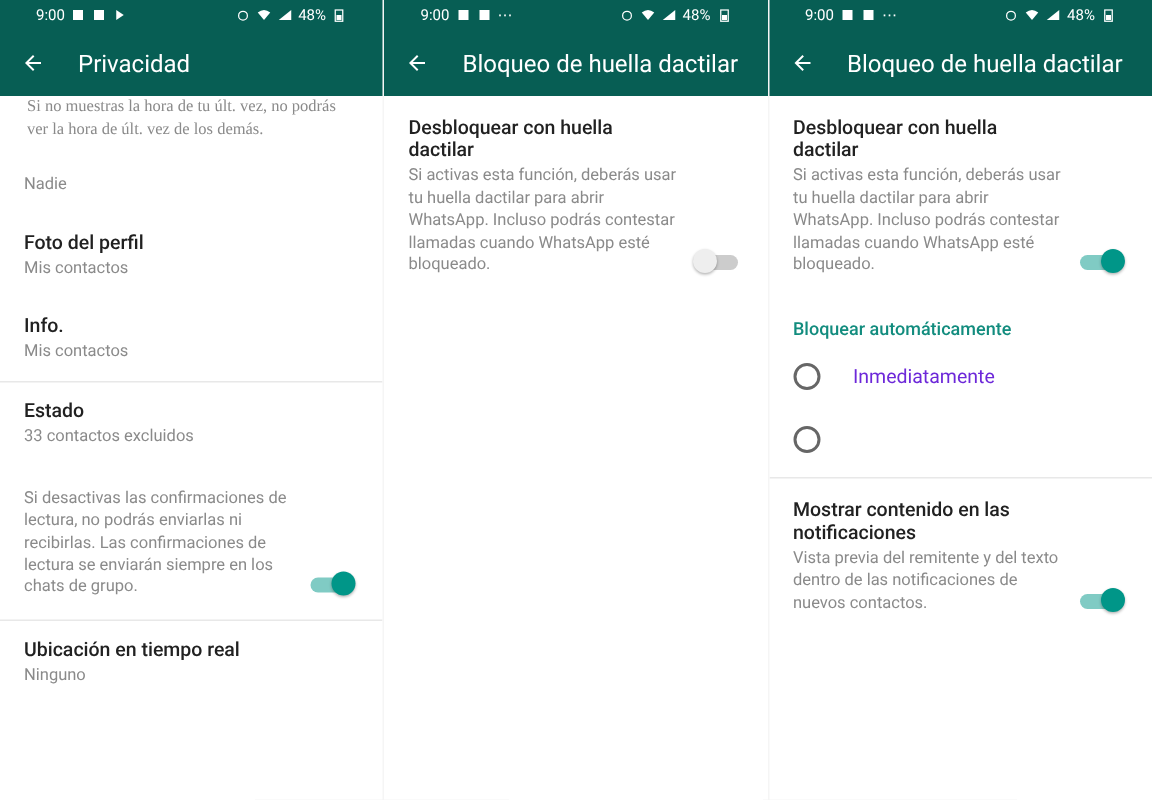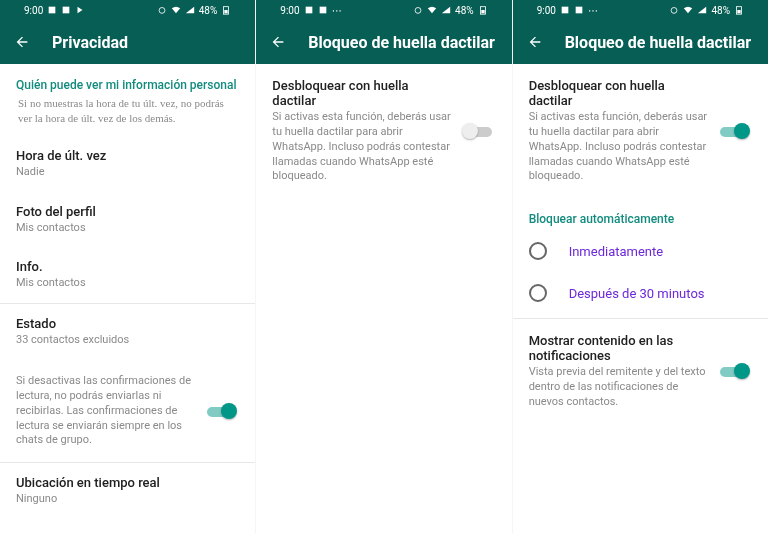--- a/index.html
+++ b/index.html
@@ -40,21 +40,21 @@
     background: #075E54;
     color: #fff;
     height: 44px;
     display: flex;
     align-items: center;
     padding: 0 14px;
     gap: 22px;
   }
   .appbar .title {
     font-size: 16px;
-    font-weight: 700;
+    font-weight: 400;
   }
   .arrow-back {
     width: 16px; height: 16px;
   }
   .content {
     flex: 1;
     overflow-y: auto;
     padding: 0;
   }
   .section-header {
@@ -83,21 +83,21 @@
     font-weight: 500;
     margin-bottom: 2px;
   }
   .item-sub {
     color: #8a8a8a;
     font-size: 11px;
     line-height: 1.35;
   }
   .toggle-row {
     display: flex;
-    align-items: center;
+    align-items: flex-end;
     padding: 14px 16px;
     gap: 10px;
   }
   .toggle-row .text { flex: 1; }
   .switch {
     width: 34px;
     height: 18px;
     position: relative;
     flex-shrink: 0;
     margin-top: 2px;
@@ -182,25 +182,23 @@
         </svg>
     </div>
   </div>
   <div class="appbar">
     <svg class="arrow-back" viewBox="0 0 24 24" fill="#fff">
         <path d="M20 11H7.8l5.6-5.6L12 4l-8 8 8 8 1.4-1.4L7.8 13H20z"></path>
       </svg>
     <div class="title">Privacidad</div>
   </div>
   <div class="content">
-    <div class="section-header">Quién puede ver mi información personal</div>
     <div class="section-sub">Si no muestras la hora de tu últ. vez, no podrás ver la hora de últ. vez de los demás.</div>
 
     <div class="item">
-      <div class="item-title">Hora de últ. vez</div>
       <div class="item-sub">Nadie</div>
     </div>
     <div class="item">
       <div class="item-title">Foto del perfil</div>
       <div class="item-sub">Mis contactos</div>
     </div>
     <div class="item with-border">
       <div class="item-title">Info.</div>
       <div class="item-sub">Mis contactos</div>
     </div>
@@ -322,21 +320,20 @@
     </div>
 
     <div class="section-header">Bloquear automáticamente</div>
 
     <div class="radio-row">
       <div class="radio"></div>
       <div class="radio-label">Inmediatamente</div>
     </div>
     <div class="radio-row">
       <div class="radio"></div>
-      <div class="radio-label">Después de 30 minutos</div>
     </div>
 
     <div class="toggle-row" style="border-top:1px solid #e8e8e8; margin-top:4px">
       <div class="text">
         <div class="item-title">Mostrar contenido en las notificaciones</div>
         <div class="item-sub">Vista previa del remitente y del texto dentro de las notificaciones de nuevos contactos.</div>
       </div>
       <div class="switch on">
         <div class="track"></div>
           <div class="thumb"></div>

